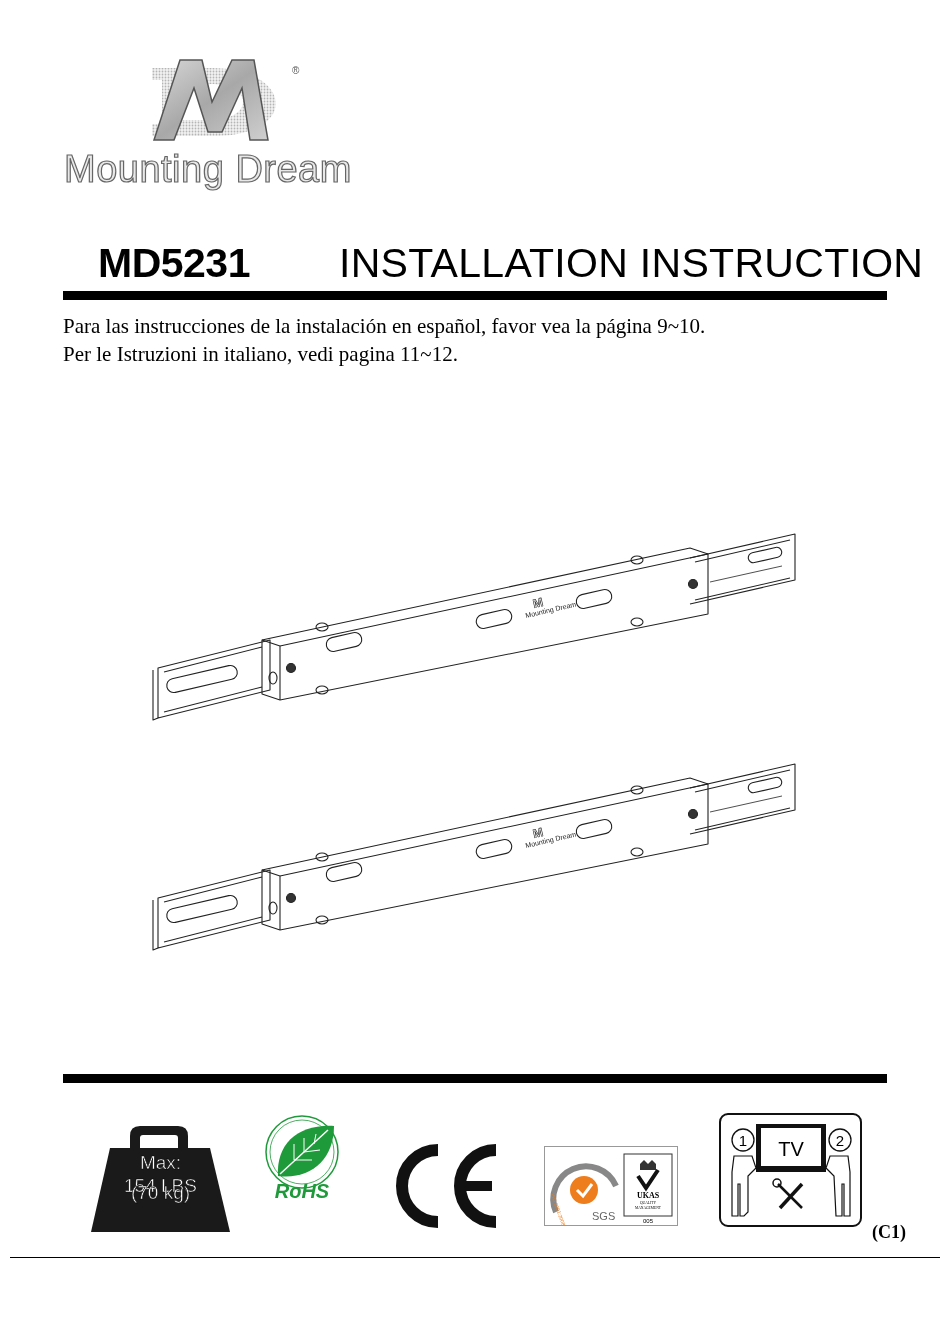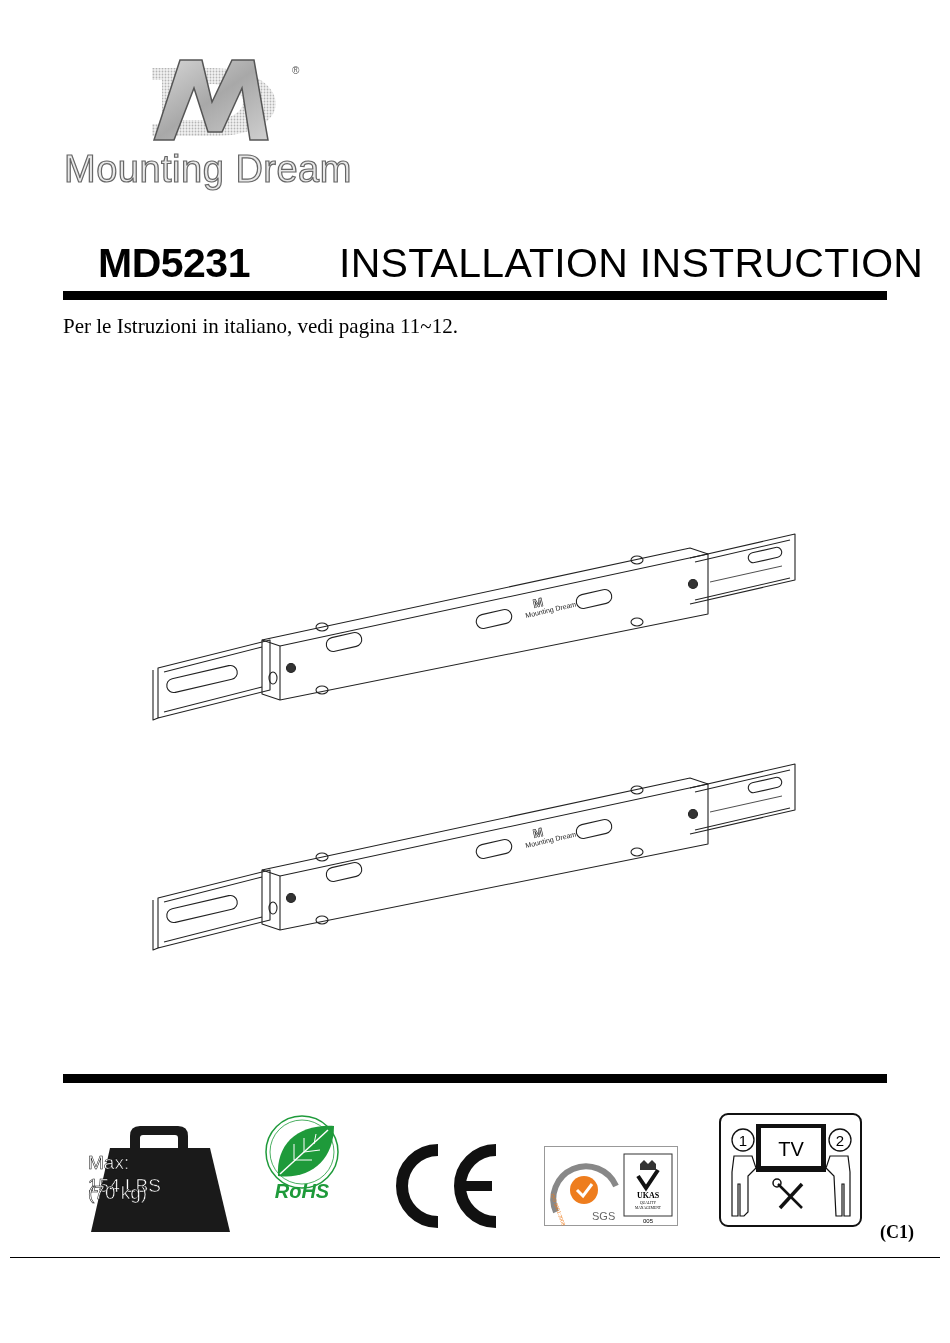--- a/index.html
+++ b/index.html
@@ -7,23 +7,23 @@
   .abs { position:absolute; }
   .logo { left:62px; top:52px; width:312px; height:146px; }
   .logo-word { position:absolute; left:2px; top:96px; font-family:"Liberation Sans", sans-serif; font-size:38px; color:#e8e8e8; -webkit-text-stroke:1.2px #666; letter-spacing:0.5px; white-space:nowrap; }
   .title-model { left:63px; top:240px; font-family:"Liberation Sans", sans-serif; font-weight:bold; font-size:41px; letter-spacing:-0.5px;margin-left:35px; }
   .title-main { left:293px; top:240px; font-family:"Liberation Sans", sans-serif; font-weight:normal; font-size:41px; letter-spacing:0.3px; white-space:nowrap;margin-left:46px; }
   .rule-top { left:63px; top:291px; width:824px; height:9px; background:#000; }
   .lang { left:63px; top:312px; font-size:21px; line-height:28px; }
   .lang div { white-space:nowrap; }
   .rule-mid { left:63px; top:1074px; width:824px; height:9px; background:#000; }
   .rule-bottom { left:10px; top:1257px; width:930px; height:1px; background:#000; }
-  .page-code { left:872px; top:1222px; font-weight:bold; font-size:18px;margin-left:8px; }
+  .page-code { left:872px; top:1222px; font-weight:bold; font-size:18px; }
   .weight { left:88px; top:1122px; width:145px; height:112px; }
-  .weight-text { position:absolute; left:0; width:145px; font-family:"Liberation Sans", sans-serif; font-size:19px; color:#fff; -webkit-text-stroke:0.5px #000; line-height:22px; }
+  .weight-text { position:absolute; left:0; width:145px; text-align:center; font-family:"Liberation Sans", sans-serif; font-size:19px; color:#fff; -webkit-text-stroke:0.5px #000; line-height:22px; }
   .rohs { left:258px; top:1114px; width:88px; height:88px;text-align:center; }
   .ce { left:388px; top:1142px; width:115px; height:88px; }
   .iso { left:544px; top:1146px; width:134px; height:80px; }
   .tv { left:718px; top:1112px; width:145px; height:116px; }
 </style>
 </head>
 <body>
 
 <div class="abs logo">
   <svg width="312" height="100" viewBox="0 0 312 100">
@@ -46,20 +46,21 @@
     <text x="230" y="22" font-family="Liberation Sans, sans-serif" font-size="10" fill="#555">®</text>
   </svg>
   <div class="logo-word">Mounting Dream</div>
 </div>
 
 <div class="abs title-model">MD5231</div>
 <div class="abs title-main">INSTALLATION  INSTRUCTION</div>
 <div class="abs rule-top"></div>
 
 <div class="abs lang">
+  <div>Para las instrucciones de la instalación en español, favor vea la página 9~10.</div>
   <div>Per le Istruzioni in italiano, vedi pagina 11~12.</div>
 </div>
 
 <svg class="abs" style="left:150px;top:530px" width="650" height="460" viewBox="0 0 650 460">
   <defs>
     <g id="bracket" fill="none" stroke="#222" stroke-width="1.1" stroke-linejoin="round">
 
       <path d="M540 28 L645 4 L645 50 L540 74"></path>
       <path d="M545 32 L640 10"></path>
       <path d="M545 70 L640 48"></path>

